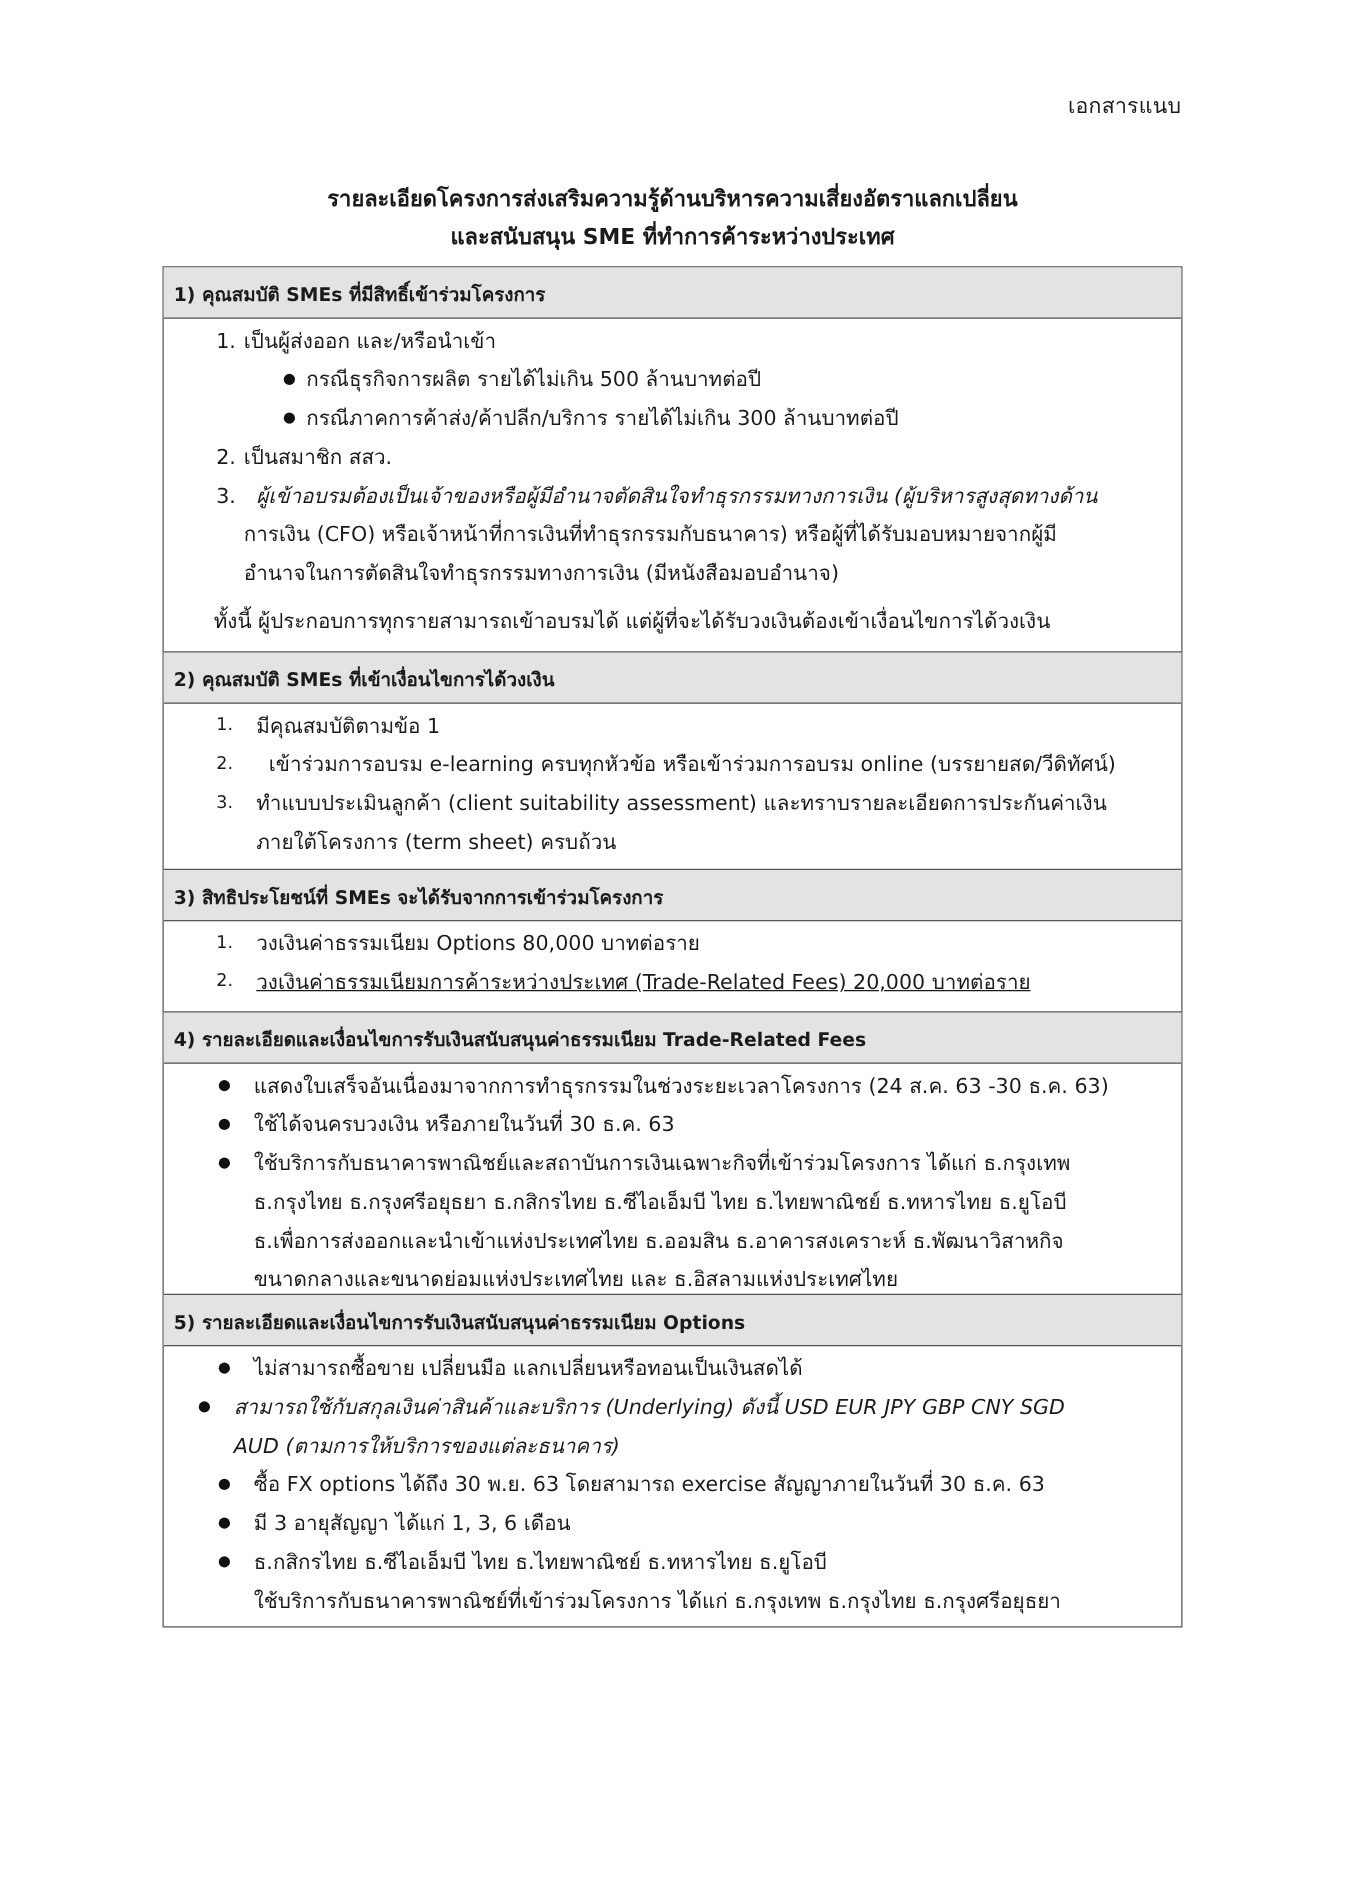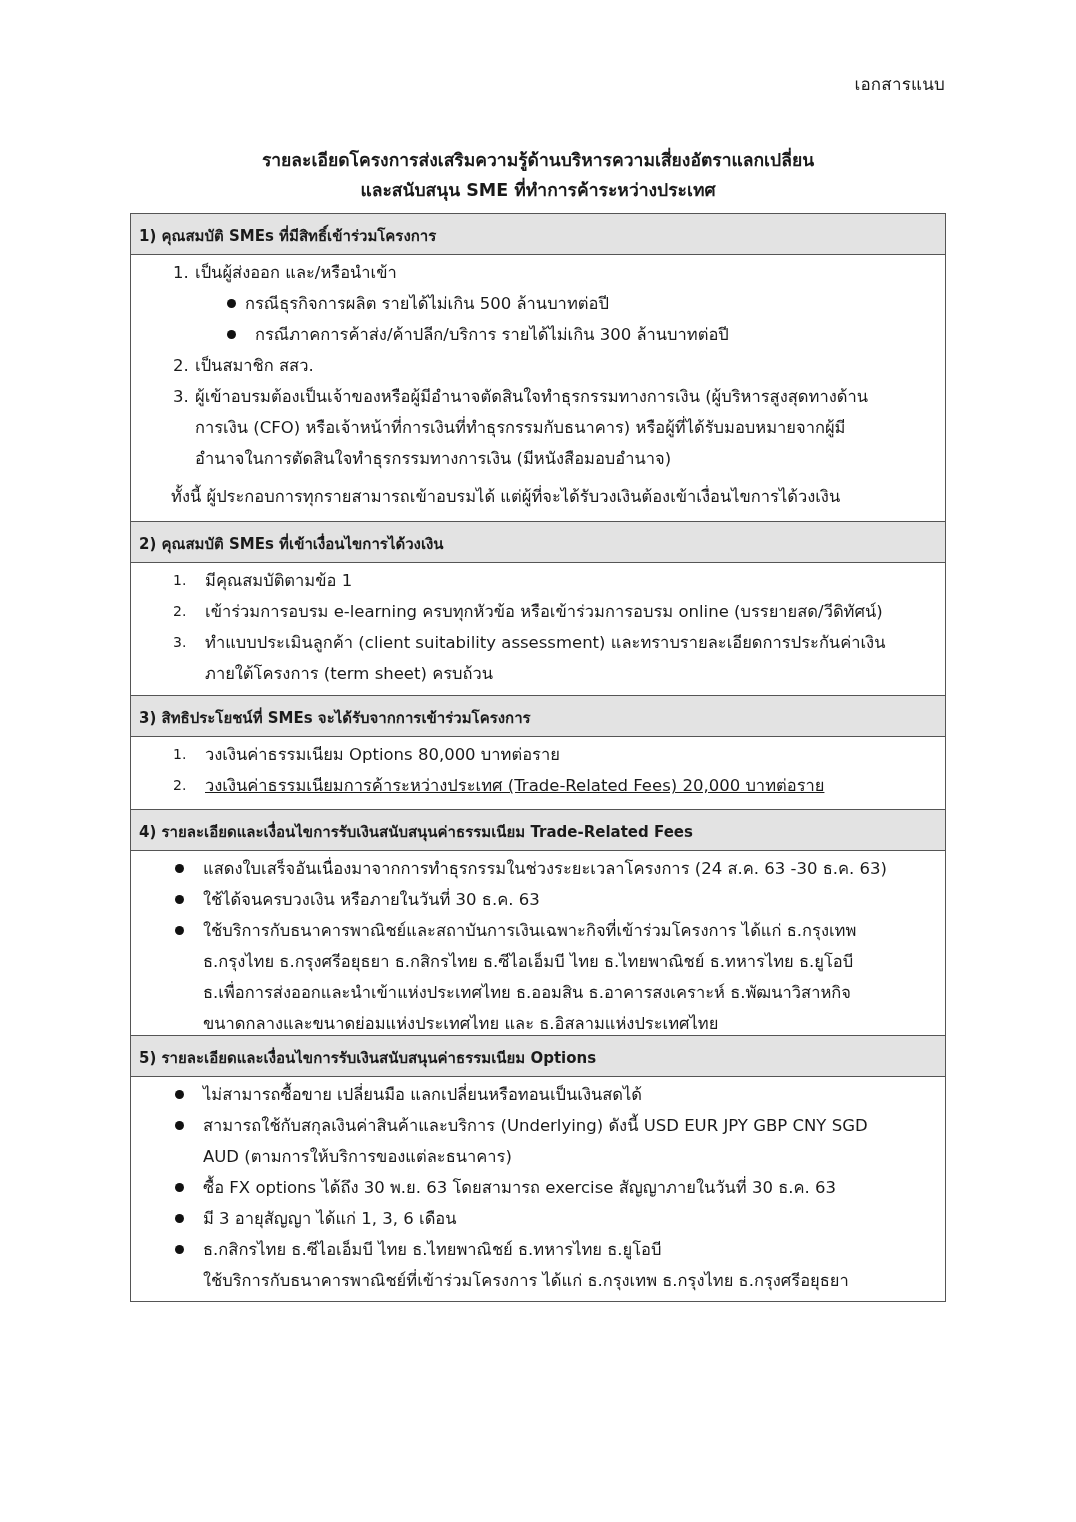--- a/index.html
+++ b/index.html
@@ -55,44 +55,44 @@
     <div class="row" style="position:absolute;top:2px;left:42px;">
       <span class="num" style="left:0;">1.</span>
       <span class="txt" style="margin-left:22px;">เป็นผู้ส่งออก และ/หรือนำเข้า</span>
     </div>
     <div class="row" style="position:absolute;top:33px;left:96px;">
       <span class="bullet-dot" style="left:0;top:11px;"></span>
       <span class="txt" style="margin-left:18px;">กรณีธุรกิจการผลิต รายได้ไม่เกิน 500 ล้านบาทต่อปี</span>
     </div>
     <div class="row" style="position:absolute;top:64px;left:96px;">
       <span class="bullet-dot" style="left:0;top:11px;"></span>
-      <span class="txt" style="margin-left:28px;">กรณีภาคการค้าส่ง/ค้าปลีก/บริการ รายได้ไม่เกิน 300 ล้านบาทต่อปี</span>
+      <span class="txt" style="margin-left:18px;">กรณีภาคการค้าส่ง/ค้าปลีก/บริการ รายได้ไม่เกิน 300 ล้านบาทต่อปี</span>
     </div>
     <div class="row" style="position:absolute;top:95px;left:42px;">
       <span class="num" style="left:0;">2.</span>
       <span class="txt" style="margin-left:22px;">เป็นสมาชิก สสว.</span>
     </div>
     <div class="row" style="position:absolute;top:126px;left:42px;width:770px;">
       <span class="num" style="left:0;">3.</span>
-      <span class="txt" style="margin-left:22px;white-space:nowrap;">ผู้เข้าอบรมต้องเป็นเจ้าของหรือผู้มีอำนาจตัดสินใจทำธุรกรรมทางการเงิน (ผู้บริหารสูงสุดทางด้าน</span>
+      <span class="txt" style="margin-left:32px;white-space:nowrap;font-style:italic;">ผู้เข้าอบรมต้องเป็นเจ้าของหรือผู้มีอำนาจตัดสินใจทำธุรกรรมทางการเงิน (ผู้บริหารสูงสุดทางด้าน</span>
       <span class="txt" style="margin-left:22px;white-space:nowrap;">การเงิน (CFO) หรือเจ้าหน้าที่การเงินที่ทำธุรกรรมกับธนาคาร) หรือผู้ที่ได้รับมอบหมายจากผู้มี</span>
       <span class="txt" style="margin-left:22px;white-space:nowrap;">อำนาจในการตัดสินใจทำธุรกรรมทางการเงิน (มีหนังสือมอบอำนาจ)</span>
     </div>
     <div class="row" style="position:absolute;top:226px;left:40px;white-space:nowrap;">ทั้งนี้ ผู้ประกอบการทุกรายสามารถเข้าอบรมได้ แต่ผู้ที่จะได้รับวงเงินต้องเข้าเงื่อนไขการได้วงเงิน</div>
   </div>
 
   <div class="sec-head">2) คุณสมบัติ SMEs ที่เข้าเงื่อนไขการได้วงเงิน</div>
   <div class="sec-body" style="height:132px;position:relative;">
     <div class="row" style="position:absolute;top:2px;left:42px;">
       <span class="num num-small" style="left:0;">1.</span>
       <span class="txt" style="margin-left:32px;">มีคุณสมบัติตามข้อ 1</span>
     </div>
     <div class="row" style="position:absolute;top:33px;left:42px;">
       <span class="num num-small" style="left:0;">2.</span>
-      <span class="txt" style="margin-left:32px;white-space:nowrap;">เข้าร่วมการอบรม e-learning ครบทุกหัวข้อ หรือเข้าร่วมการอบรม online (บรรยายสด/วีดิทัศน์)</span>
+      <span class="txt" style="margin-left:42px;white-space:nowrap;">เข้าร่วมการอบรม e-learning ครบทุกหัวข้อ หรือเข้าร่วมการอบรม online (บรรยายสด/วีดิทัศน์)</span>
     </div>
     <div class="row" style="position:absolute;top:64px;left:42px;">
       <span class="num num-small" style="left:0;">3.</span>
       <span class="txt" style="margin-left:32px;white-space:nowrap;">ทำแบบประเมินลูกค้า (client suitability assessment) และทราบรายละเอียดการประกันค่าเงิน</span>
       <span class="txt" style="margin-left:32px;white-space:nowrap;">ภายใต้โครงการ (term sheet) ครบถ้วน</span>
     </div>
   </div>
 
   <div class="sec-head">3) สิทธิประโยชน์ที่ SMEs จะได้รับจากการเข้าร่วมโครงการ</div>
   <div class="sec-body" style="height:72px;position:relative;">
@@ -124,21 +124,21 @@
       <span class="txt" style="margin-left:28px;white-space:nowrap;">ขนาดกลางและขนาดย่อมแห่งประเทศไทย และ ธ.อิสลามแห่งประเทศไทย</span>
     </div>
   </div>
 
   <div class="sec-head">5) รายละเอียดและเงื่อนไขการรับเงินสนับสนุนค่าธรรมเนียม Options</div>
   <div class="sec-body" style="height:224px;position:relative;">
     <div class="row" style="position:absolute;top:2px;left:44px;">
       <span class="bullet-dot" style="left:0;top:11px;"></span>
       <span class="txt" style="margin-left:28px;">ไม่สามารถซื้อขาย เปลี่ยนมือ แลกเปลี่ยนหรือทอนเป็นเงินสดได้</span>
     </div>
-    <div class="row" style="position:absolute;top:33px;left:44px;">
+    <div class="row" style="position:absolute;top:33px;left:28px;font-style:italic;">
       <span class="bullet-dot" style="left:0;top:11px;"></span>
       <span class="txt" style="margin-left:28px;white-space:nowrap;">สามารถใช้กับสกุลเงินค่าสินค้าและบริการ (Underlying) ดังนี้ USD EUR JPY GBP CNY SGD</span>
       <span class="txt" style="margin-left:28px;white-space:nowrap;">AUD (ตามการให้บริการของแต่ละธนาคาร)</span>
     </div>
     <div class="row" style="position:absolute;top:95px;left:44px;">
       <span class="bullet-dot" style="left:0;top:11px;"></span>
       <span class="txt" style="margin-left:28px;white-space:nowrap;">ซื้อ FX options ได้ถึง 30 พ.ย. 63 โดยสามารถ exercise สัญญาภายในวันที่ 30 ธ.ค. 63</span>
     </div>
     <div class="row" style="position:absolute;top:126px;left:44px;text-align:right;">
       <span class="bullet-dot" style="left:0;top:11px;"></span>

